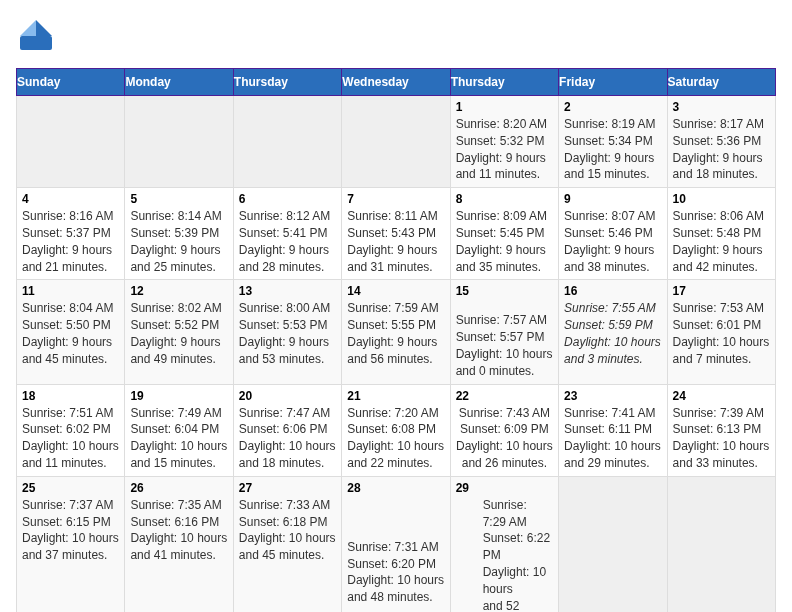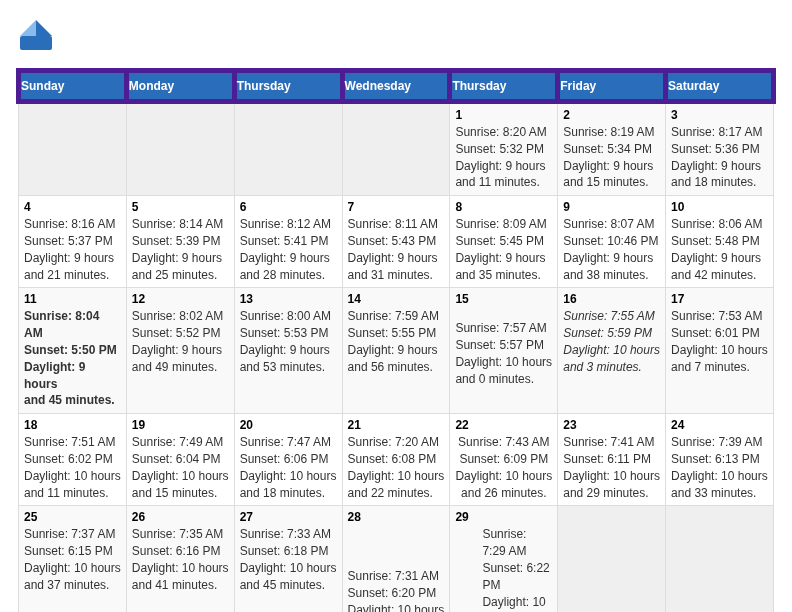--- a/index.html
+++ b/index.html
@@ -34,21 +34,21 @@
       border-collapse: collapse;
       font-size: 11px;
     }
     thead tr th {
       background-color: #2a6ebb;
       color: #fff;
       text-align: left;
       padding: 6px 0;
       font-size: 12px;
       font-weight: bold;
-      border: 5px solid #4c1d95;
+      border: 1px solid #4c1d95;
     }
     tbody tr td {
       border: 1px solid #ddd;
       padding: 4px 5px;
       vertical-align: top;
       width: calc(100% / 7);
       min-height: 70px;
       background: #fff;
     }
     tbody tr:nth-child(odd) td {
@@ -188,36 +188,36 @@
         <td>
           <span class="day-number">8</span>
           <div class="day-info" style="white-space: pre-line;">Sunrise: 8:09 AM
 Sunset: 5:45 PM
 Daylight: 9 hours
 and 35 minutes.</div>
         </td>
         <td>
           <span class="day-number">9</span>
           <div class="day-info" style="white-space: pre-line;">Sunrise: 8:07 AM
-Sunset: 10:46 PM
+Sunset: 5:46 PM
 Daylight: 9 hours
 and 38 minutes.</div>
         </td>
         <td>
           <span class="day-number">10</span>
           <div class="day-info" style="white-space: pre-line;">Sunrise: 8:06 AM
 Sunset: 5:48 PM
 Daylight: 9 hours
 and 42 minutes.</div>
         </td>
       </tr>
       <tr>
         <td>
           <span class="day-number">11</span>
-          <div class="day-info" style="white-space: pre-line; font-weight: bold;">Sunrise: 8:04 AM
+          <div class="day-info" style="white-space: pre-line;">Sunrise: 8:04 AM
 Sunset: 5:50 PM
 Daylight: 9 hours
 and 45 minutes.</div>
         </td>
         <td>
           <span class="day-number">12</span>
           <div class="day-info" style="white-space: pre-line;">Sunrise: 8:02 AM
 Sunset: 5:52 PM
 Daylight: 9 hours
 and 49 minutes.</div>

